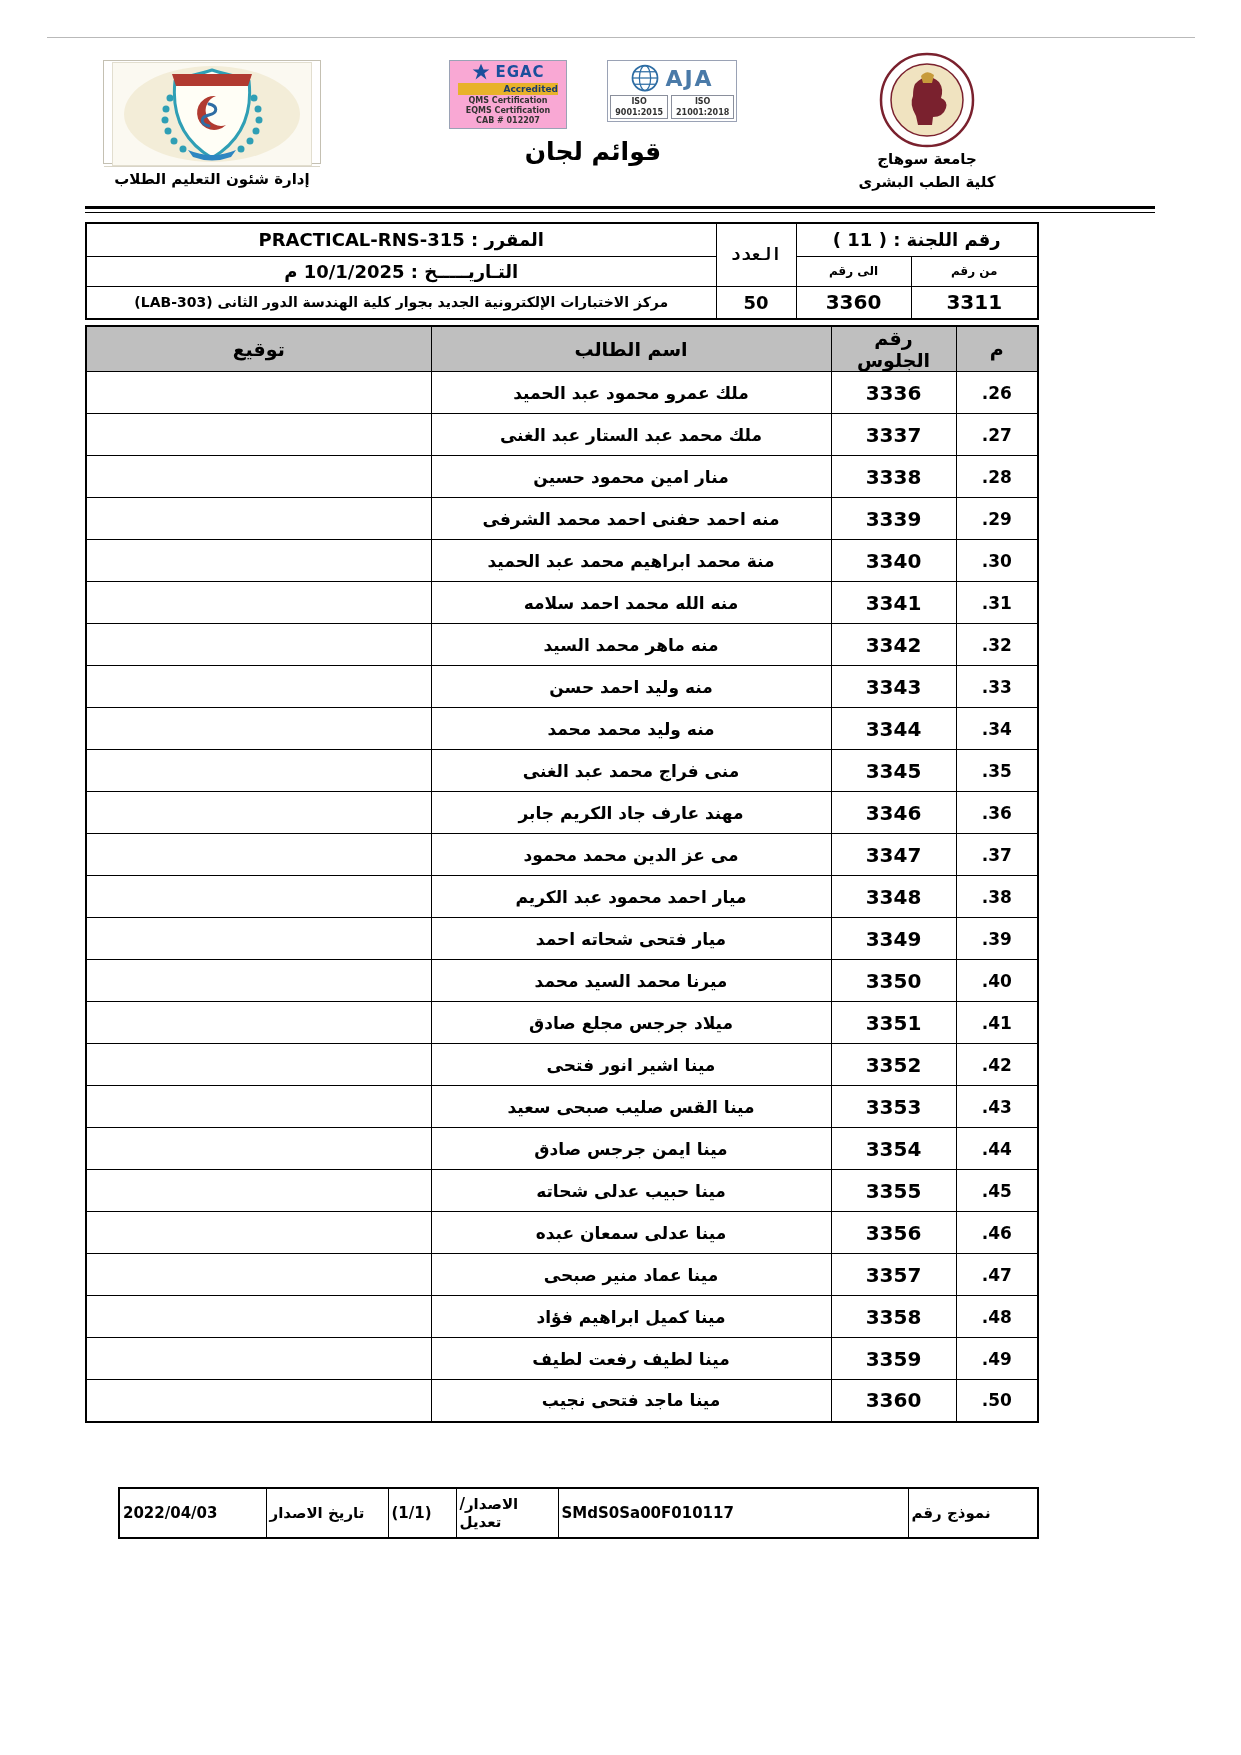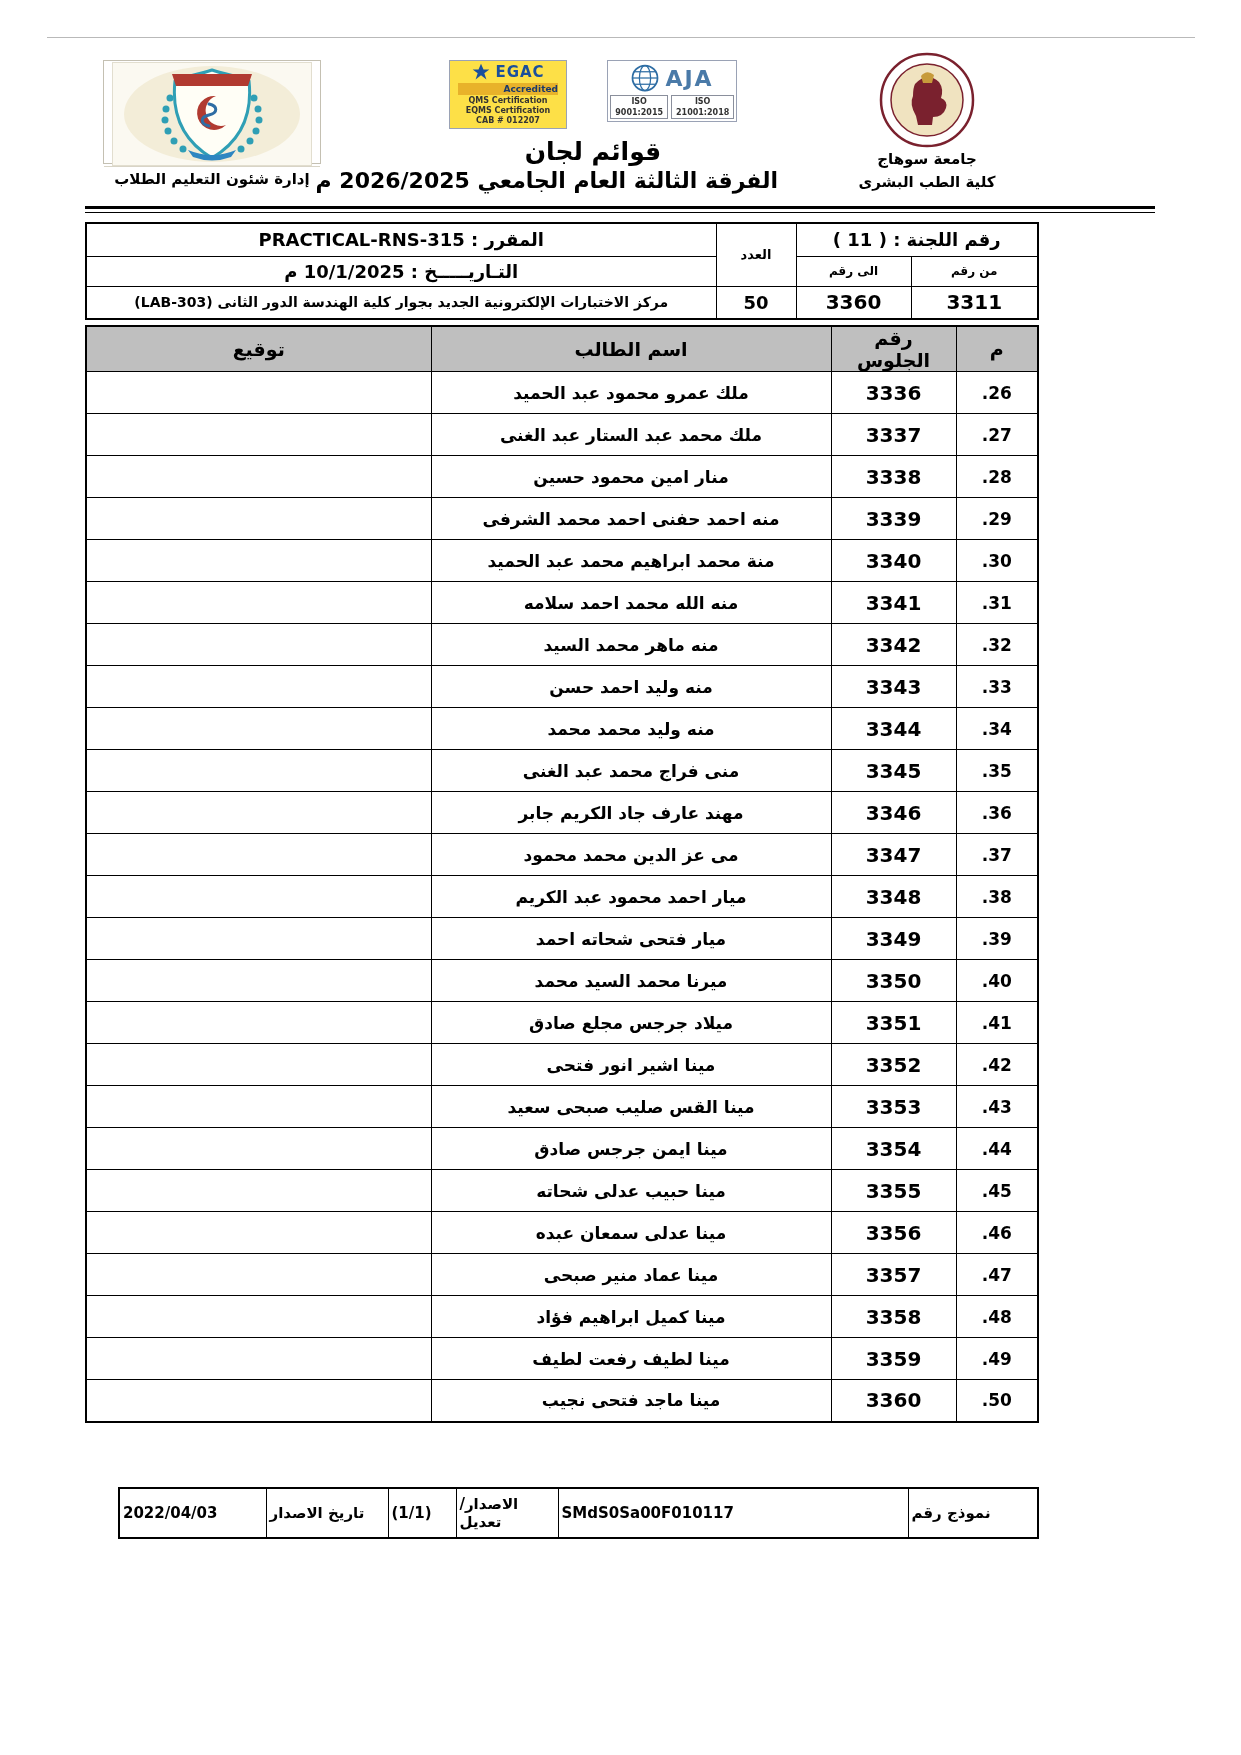--- a/index.html
+++ b/index.html
@@ -11,21 +11,21 @@
   }
   .top-edge-line { position:absolute; top:37px; left:47px; width:1148px; height:1px; background:#b9b9b9; }
 
   
   .faculty-block { position:absolute; top:60px; left:103px; width:218px; height:104px; border:1px solid #c4c0b2; text-align:center; background:#fff; }
   .faculty-block svg { display:block; margin:1px auto 0; }
   .faculty-caption { font-weight:bold; font-size:15px; border-top:1px solid #d8d4c6; padding-top:3px; }
 
   .center-block { position:absolute; top:60px; left:408px; width:370px; text-align:center; }
   .cert-row { direction:ltr; display:flex; justify-content:center; align-items:flex-start; gap:40px; height:70px; }
-  .egac-badge { width:118px; border:1px solid #9aa2b5; padding:1px 2px 2px; direction:ltr; background:#fde047; }
+  .egac-badge { width:118px; border:1px solid #9aa2b5; padding:1px 2px 2px; direction:ltr; background:#f9a8d4; }
   .egac-top { display:flex; justify-content:center; align-items:center; gap:4px; }
   .egac-name { color:#1a4f9c; font-weight:bold; font-size:15px; letter-spacing:1px; }
   .egac-ribbon { background:#e8b22a; color:#1a3a6b; font-size:9px; font-weight:bold; line-height:12px; margin:1px 6px;text-align:right; }
   .egac-line { font-size:8px; font-weight:bold; color:#333; line-height:10px; }
   .aja-badge { width:130px; border:1px solid #9aa2b5; padding:2px; direction:ltr; background:#fff; }
   .aja-top { display:flex; justify-content:center; align-items:center; gap:5px; }
   .aja-name { font-size:22px; font-weight:bold; color:#4a7aa8; letter-spacing:2px; }
   .aja-iso-row { display:flex; gap:3px; justify-content:center; margin-top:2px; }
   .aja-iso-row span { font-size:8px; font-weight:bold; color:#333; border:1px solid #8a8f9c; padding:0 2px; line-height:11px; }
   .title-main { font-size:25px; font-weight:bold; margin-top:7px; }
@@ -38,21 +38,21 @@
   .double-rule { position:absolute; top:206px; left:85px; width:1070px; }
   .double-rule .r1 { height:3px; background:#000; }
   .double-rule .r2 { height:1px; background:#000; margin-top:3px; }
 
   
   table { border-collapse:collapse; }
   .info-table { position:absolute; top:222px; left:85px; width:952px; table-layout:fixed; border:2px solid #000; }
   .info-table td { border:1px solid #000; font-weight:bold; text-align:center; vertical-align:middle; padding:2px 4px; }
   .cell-committee { font-size:18px; height:33px; }
   .cell-course    { font-size:18px; }
-  .cell-count-label { font-size:13px; }
+  .cell-count-label { font-size:17px;font-family:Liberation Mono, monospace; }
   .cell-range-label { font-size:12px; height:30px; }
   .cell-date      { font-size:18px; }
   .cell-range-value { font-size:20px; height:33px; }
   .cell-count-value { font-size:18px; }
   .cell-location  { font-size:14px; }
 
   
   .main-table { position:absolute; top:325px; left:85px; width:952px; table-layout:fixed; border:2px solid #000; }
   .main-table th, .main-table td { border:1px solid #000; text-align:center; vertical-align:middle; padding:0 4px; }
   .main-table thead th { background:#bfbfbf; height:36px; font-size:19px; font-weight:bold; }
@@ -126,21 +126,20 @@
           </svg>
           <span class="aja-name">AJA</span>
         </div>
         <div class="aja-iso-row">
           <span>ISO 9001:2015</span>
           <span>ISO 21001:2018</span>
         </div>
       </div>
     </div>
     <div class="title-main">قوائم لجان</div>
-    <div class="title-sub">الفرقة الثالثة العام الجامعي 2026/2025 م</div>
   </div>
 
   <div class="univ-block">
     <svg width="96" height="96" viewBox="0 0 96 96">
       <circle cx="48" cy="48" r="46" fill="#ffffff" stroke="#7a212e" stroke-width="2.5"></circle>
       <circle cx="48" cy="48" r="36" fill="#f0e3c0" stroke="#7a212e" stroke-width="1.5"></circle>
       <path d="M36 32 q12 -13 24 -2 q5 7 2 16 q7 3 5 10 q-3 9 -13 9 l-1 8 h-14 l-2 -9 q-7 -12 -3 -20 q0 -8 2 -12 z" fill="#7a212e"></path>
       <path d="M42 24 q6 -7 13 -1 l-2 8 h-9 z" fill="#c79b3b"></path>
     </svg>
     <div class="univ-name">جامعة سوهاج</div>

